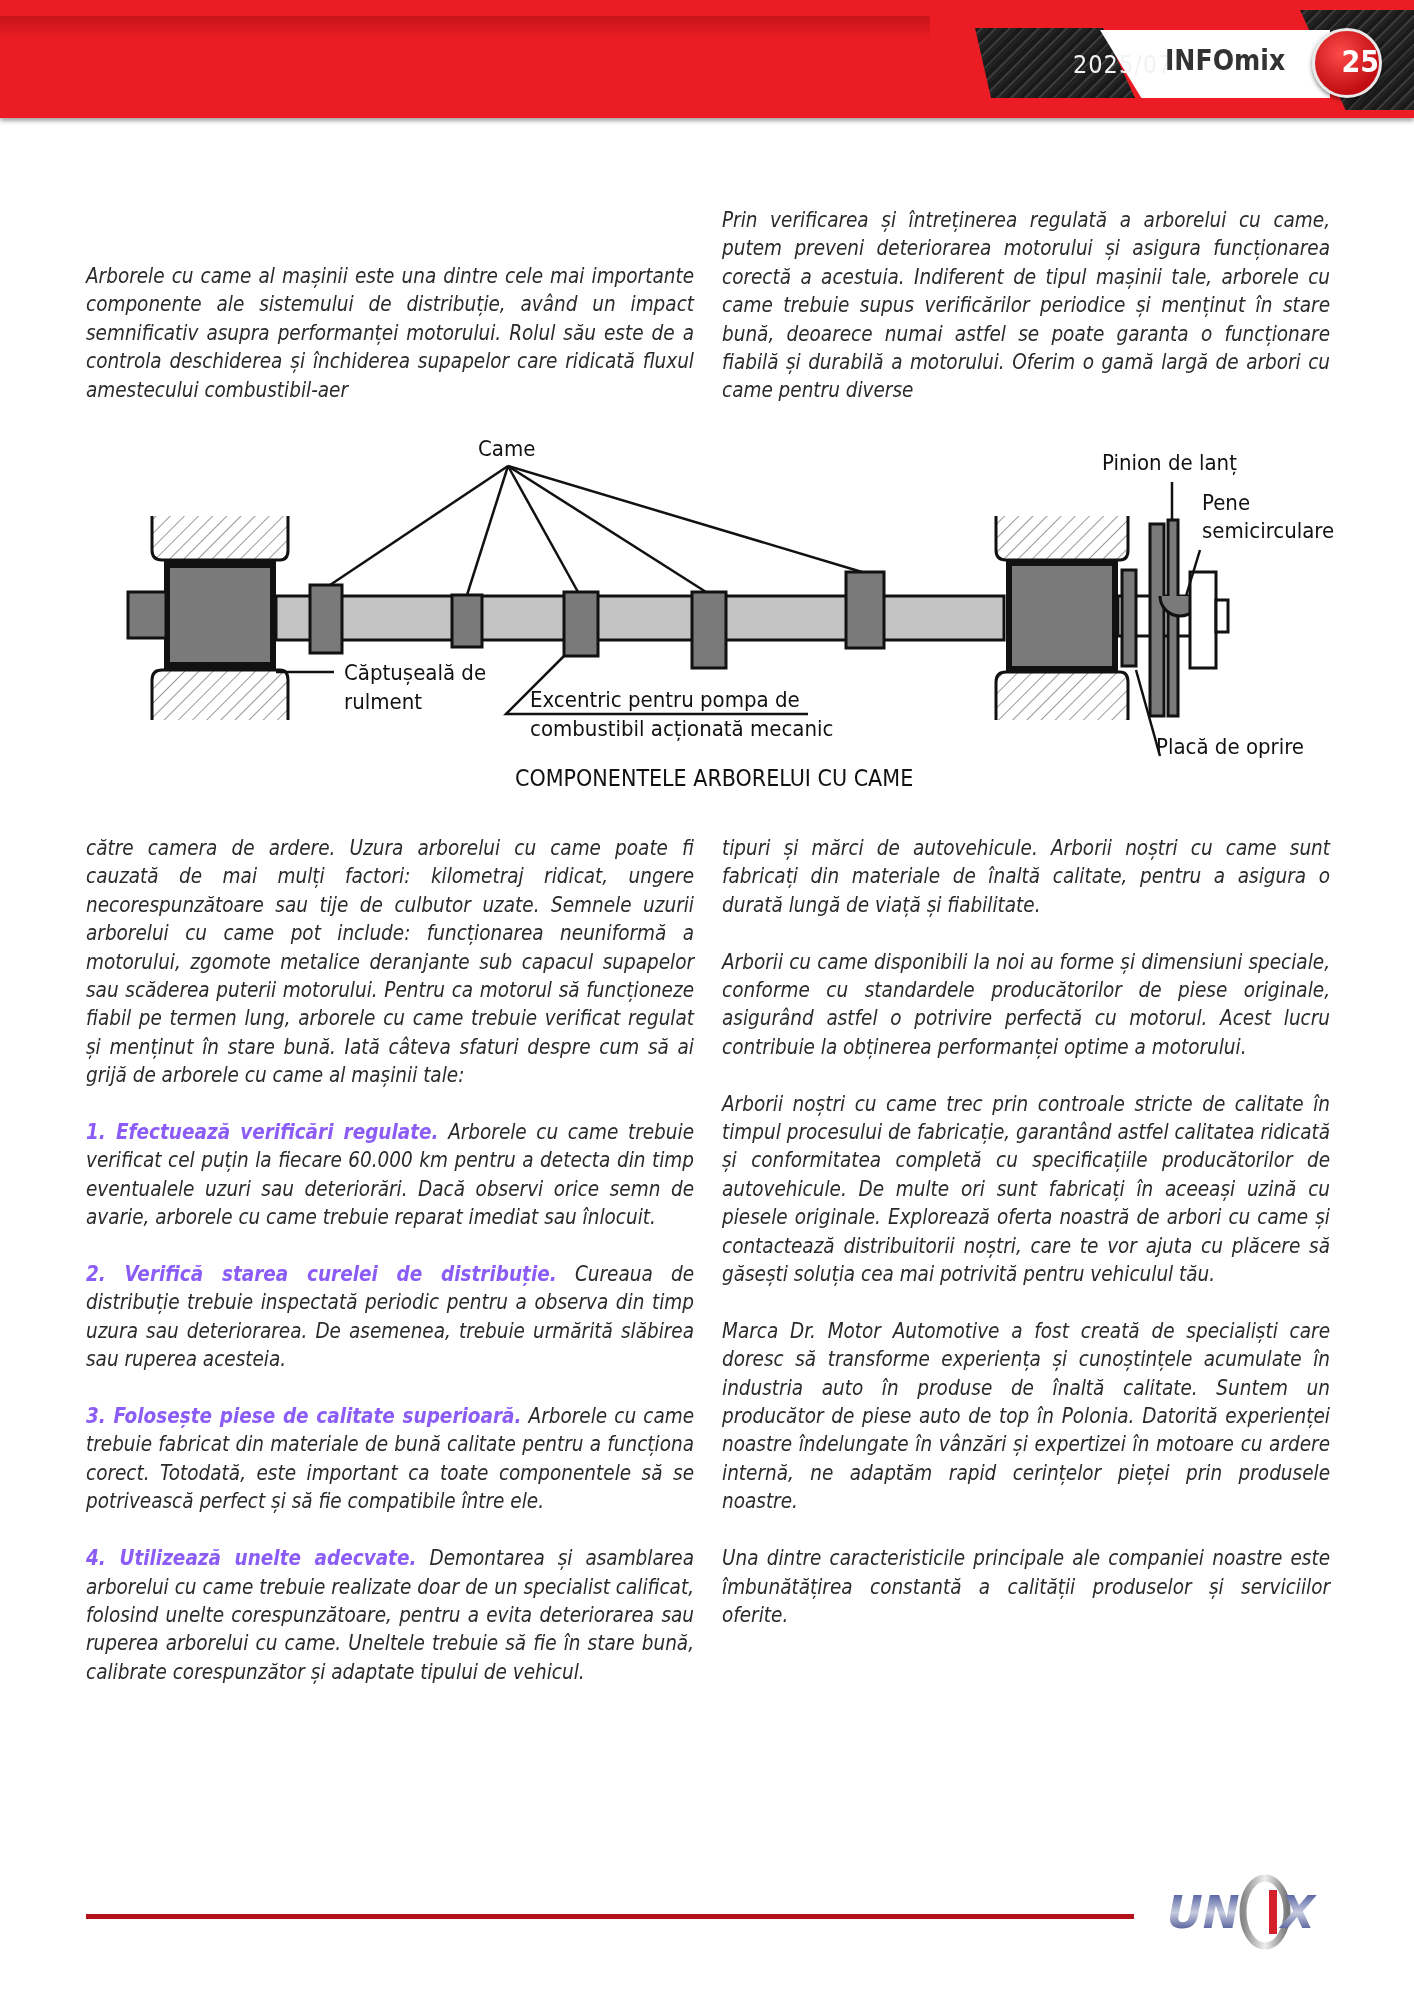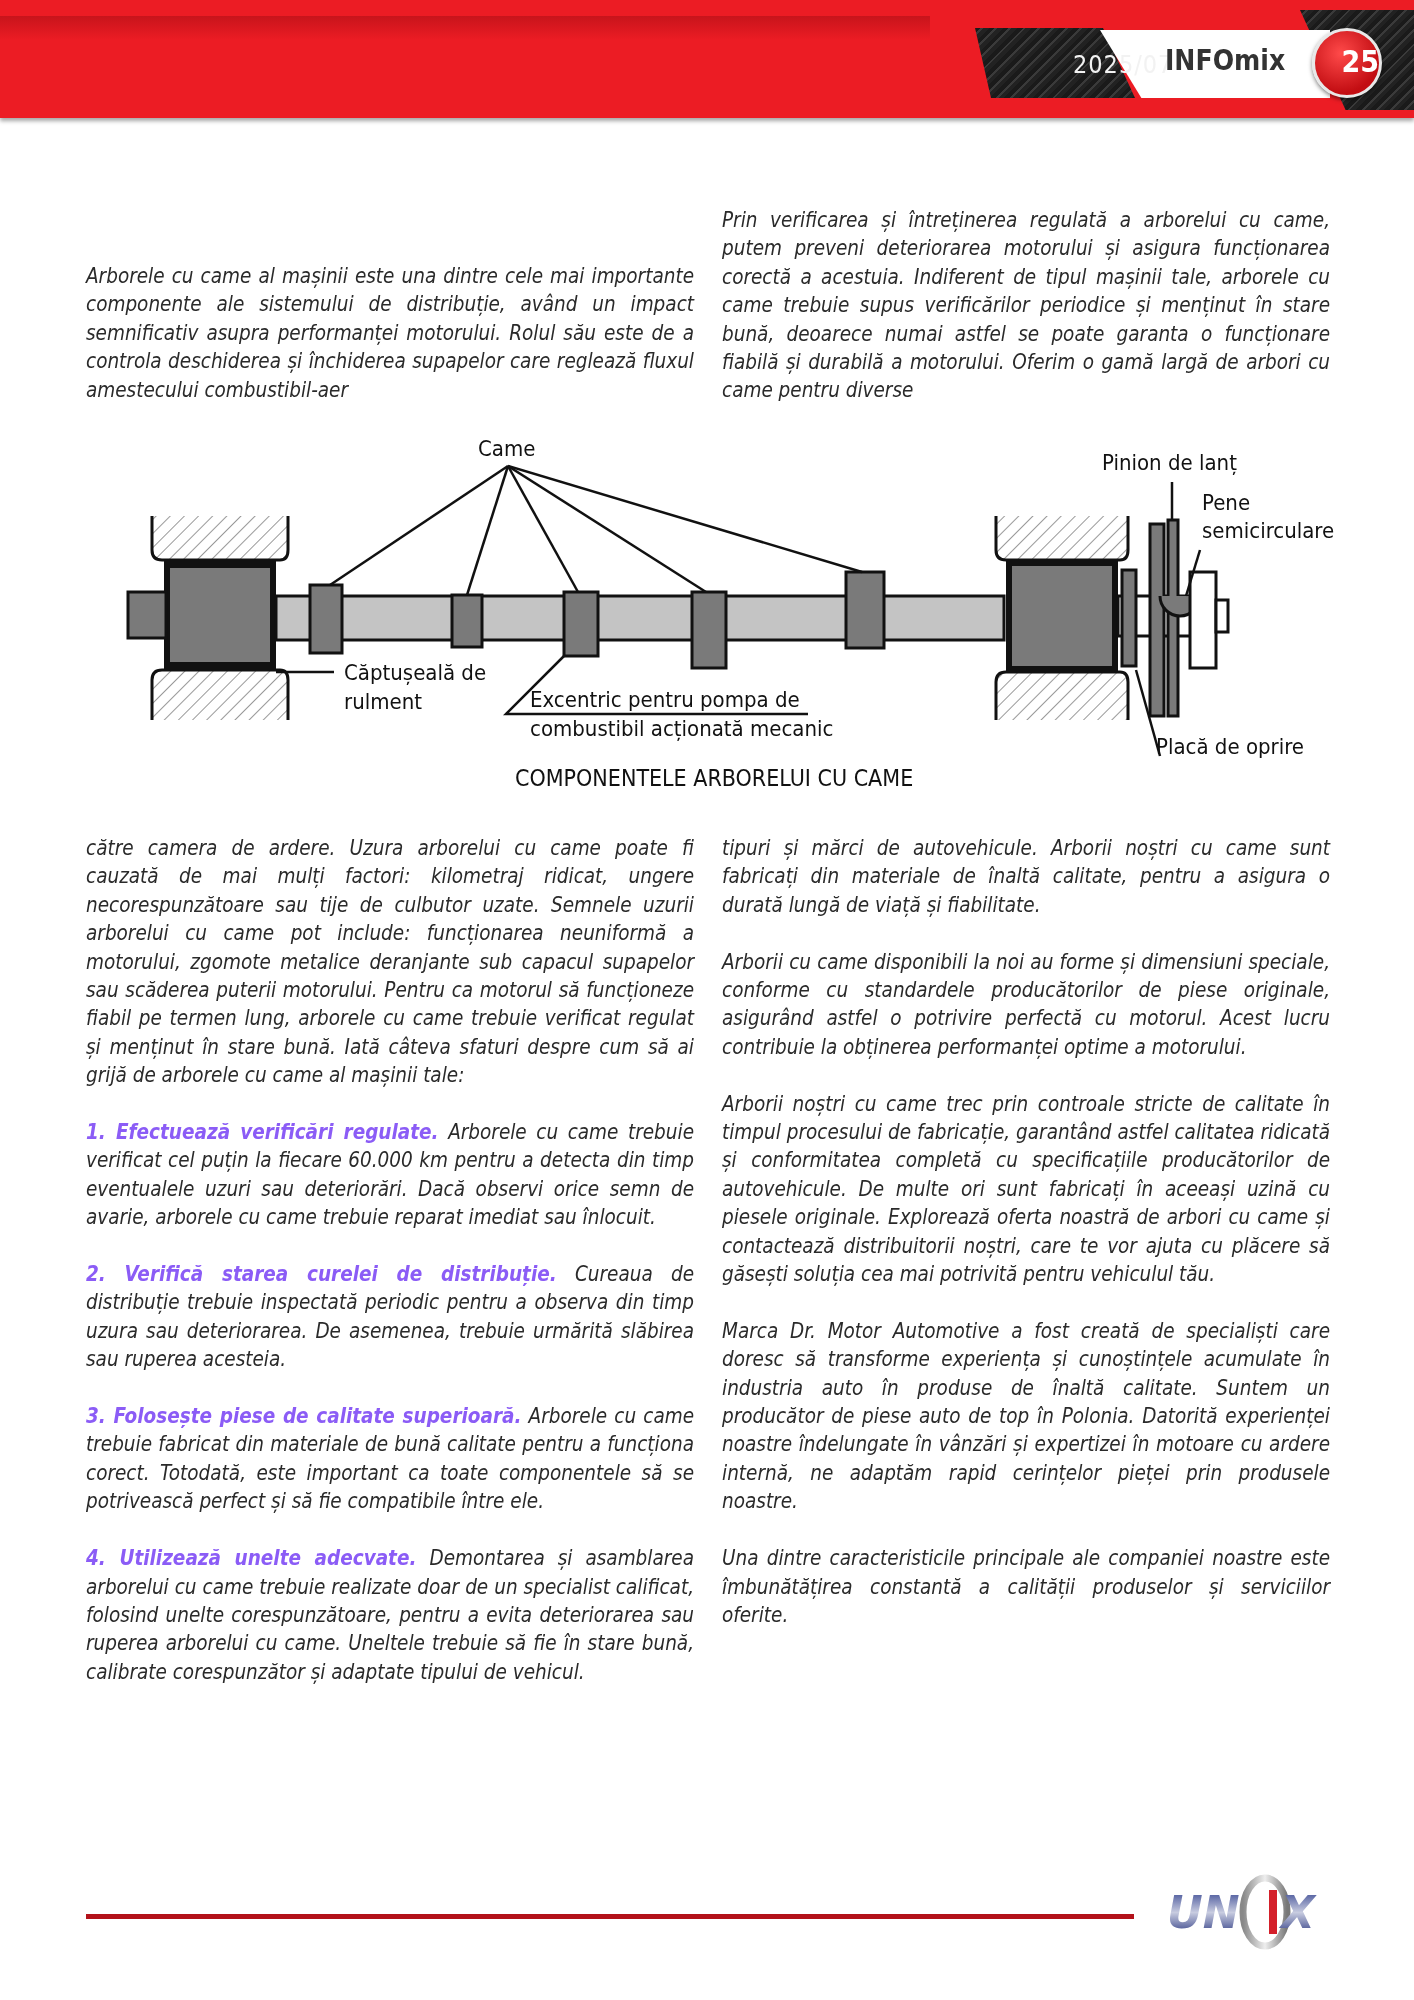--- a/index.html
+++ b/index.html
@@ -43,21 +43,21 @@
   <div class="header-shade"></div>
   <div class="carbon" style="left:975px;width:160px;clip-path:polygon(0 0,80% 0,100% 100%,10% 100%);"></div>
   <div class="carbon" style="left:1300px;width:114px;top:10px;height:100px;clip-path:polygon(0 0,100% 0,100% 100%,40% 100%);"></div>
   <div class="white-tab"></div>
   <span class="date">2025/07</span>
   <span class="brand">INFOmix</span>
   <div class="page-badge">25</div>
 </div>
 
 <div class="col left1">
-  <p>Arborele cu came al mașinii este una dintre cele mai importante componente ale sistemului de distribuție, având un impact semnificativ asupra performanței motorului. Rolul său este de a controla deschiderea și închiderea supapelor care reglează fluxul amestecului combustibil-aer</p>
+  <p>Arborele cu came al mașinii este una dintre cele mai importante componente ale sistemului de distribuție, având un impact semnificativ asupra performanței motorului. Rolul său este de a controla deschiderea și închiderea supapelor care ridicată fluxul amestecului combustibil-aer</p>
 </div>
 <div class="col right1">
   <p>Prin verificarea și întreținerea regulată a arborelui cu came, putem preveni deteriorarea motorului și asigura funcționarea corectă a acestuia. Indiferent de tipul mașinii tale, arborele cu came trebuie supus verificărilor periodice și menținut în stare bună, deoarece numai astfel se poate garanta o funcționare fiabilă și durabilă a motorului. Oferim o gamă largă de arbori cu came pentru diverse</p>
 </div>
 
 <svg class="diagram" viewBox="0 0 1230 380">
   <defs>
     <pattern id="hatch" width="10" height="10" patternUnits="userSpaceOnUse" patternTransform="rotate(45)">
       <line x1="0" y1="0" x2="0" y2="10" stroke="#999" stroke-width="2"></line>
     </pattern>

